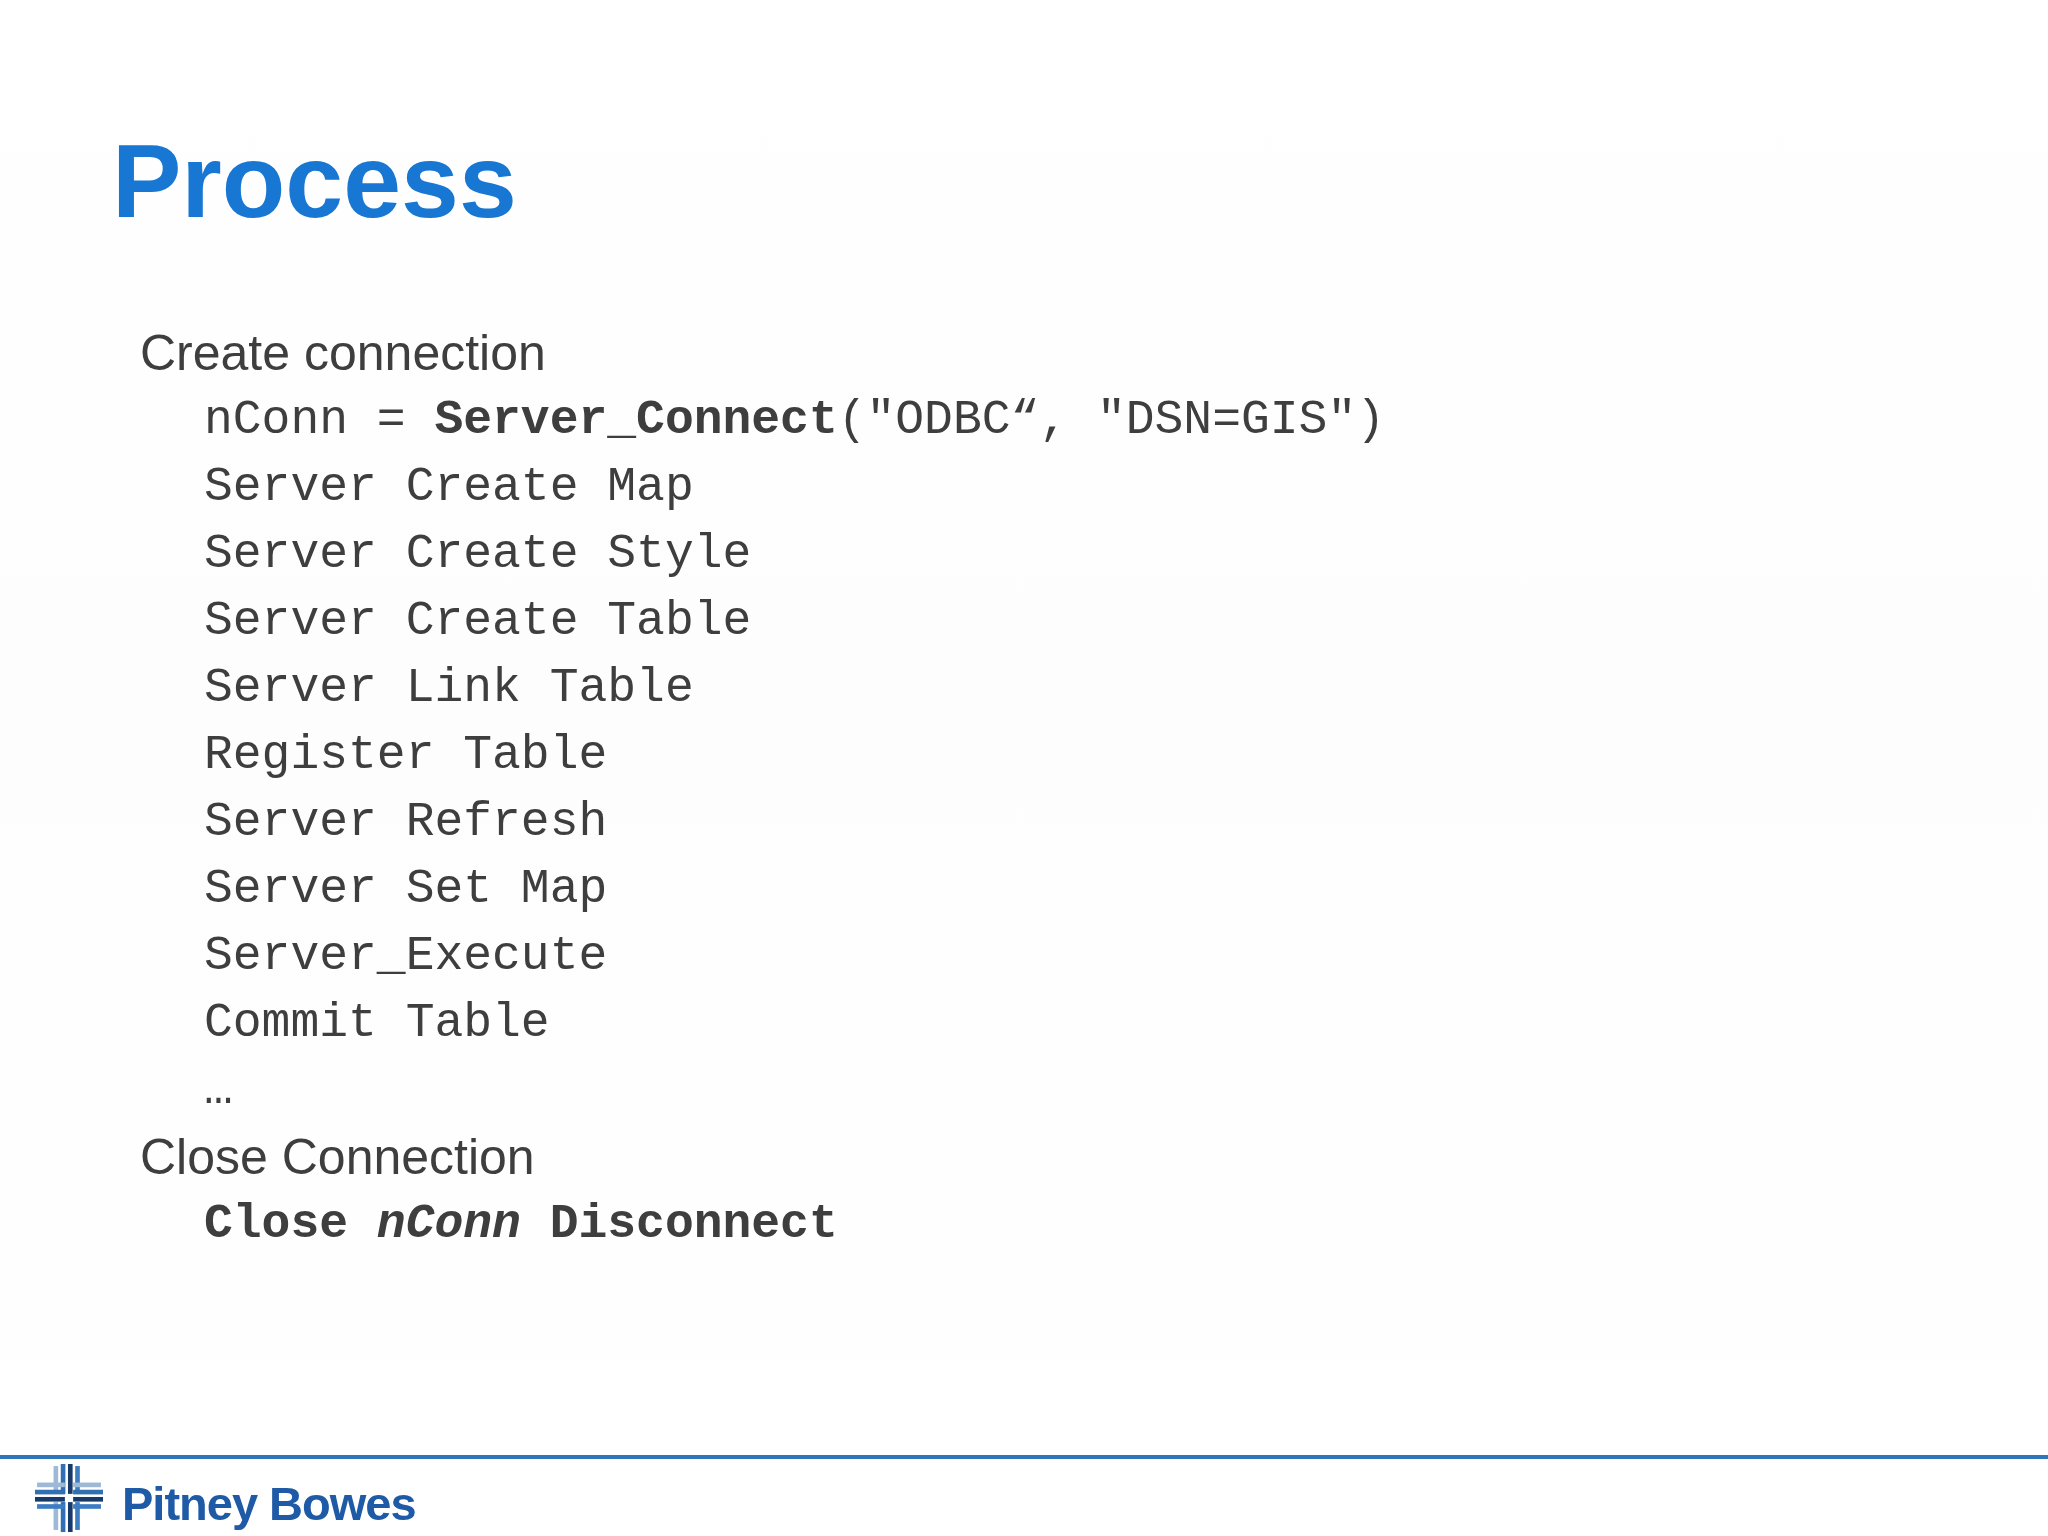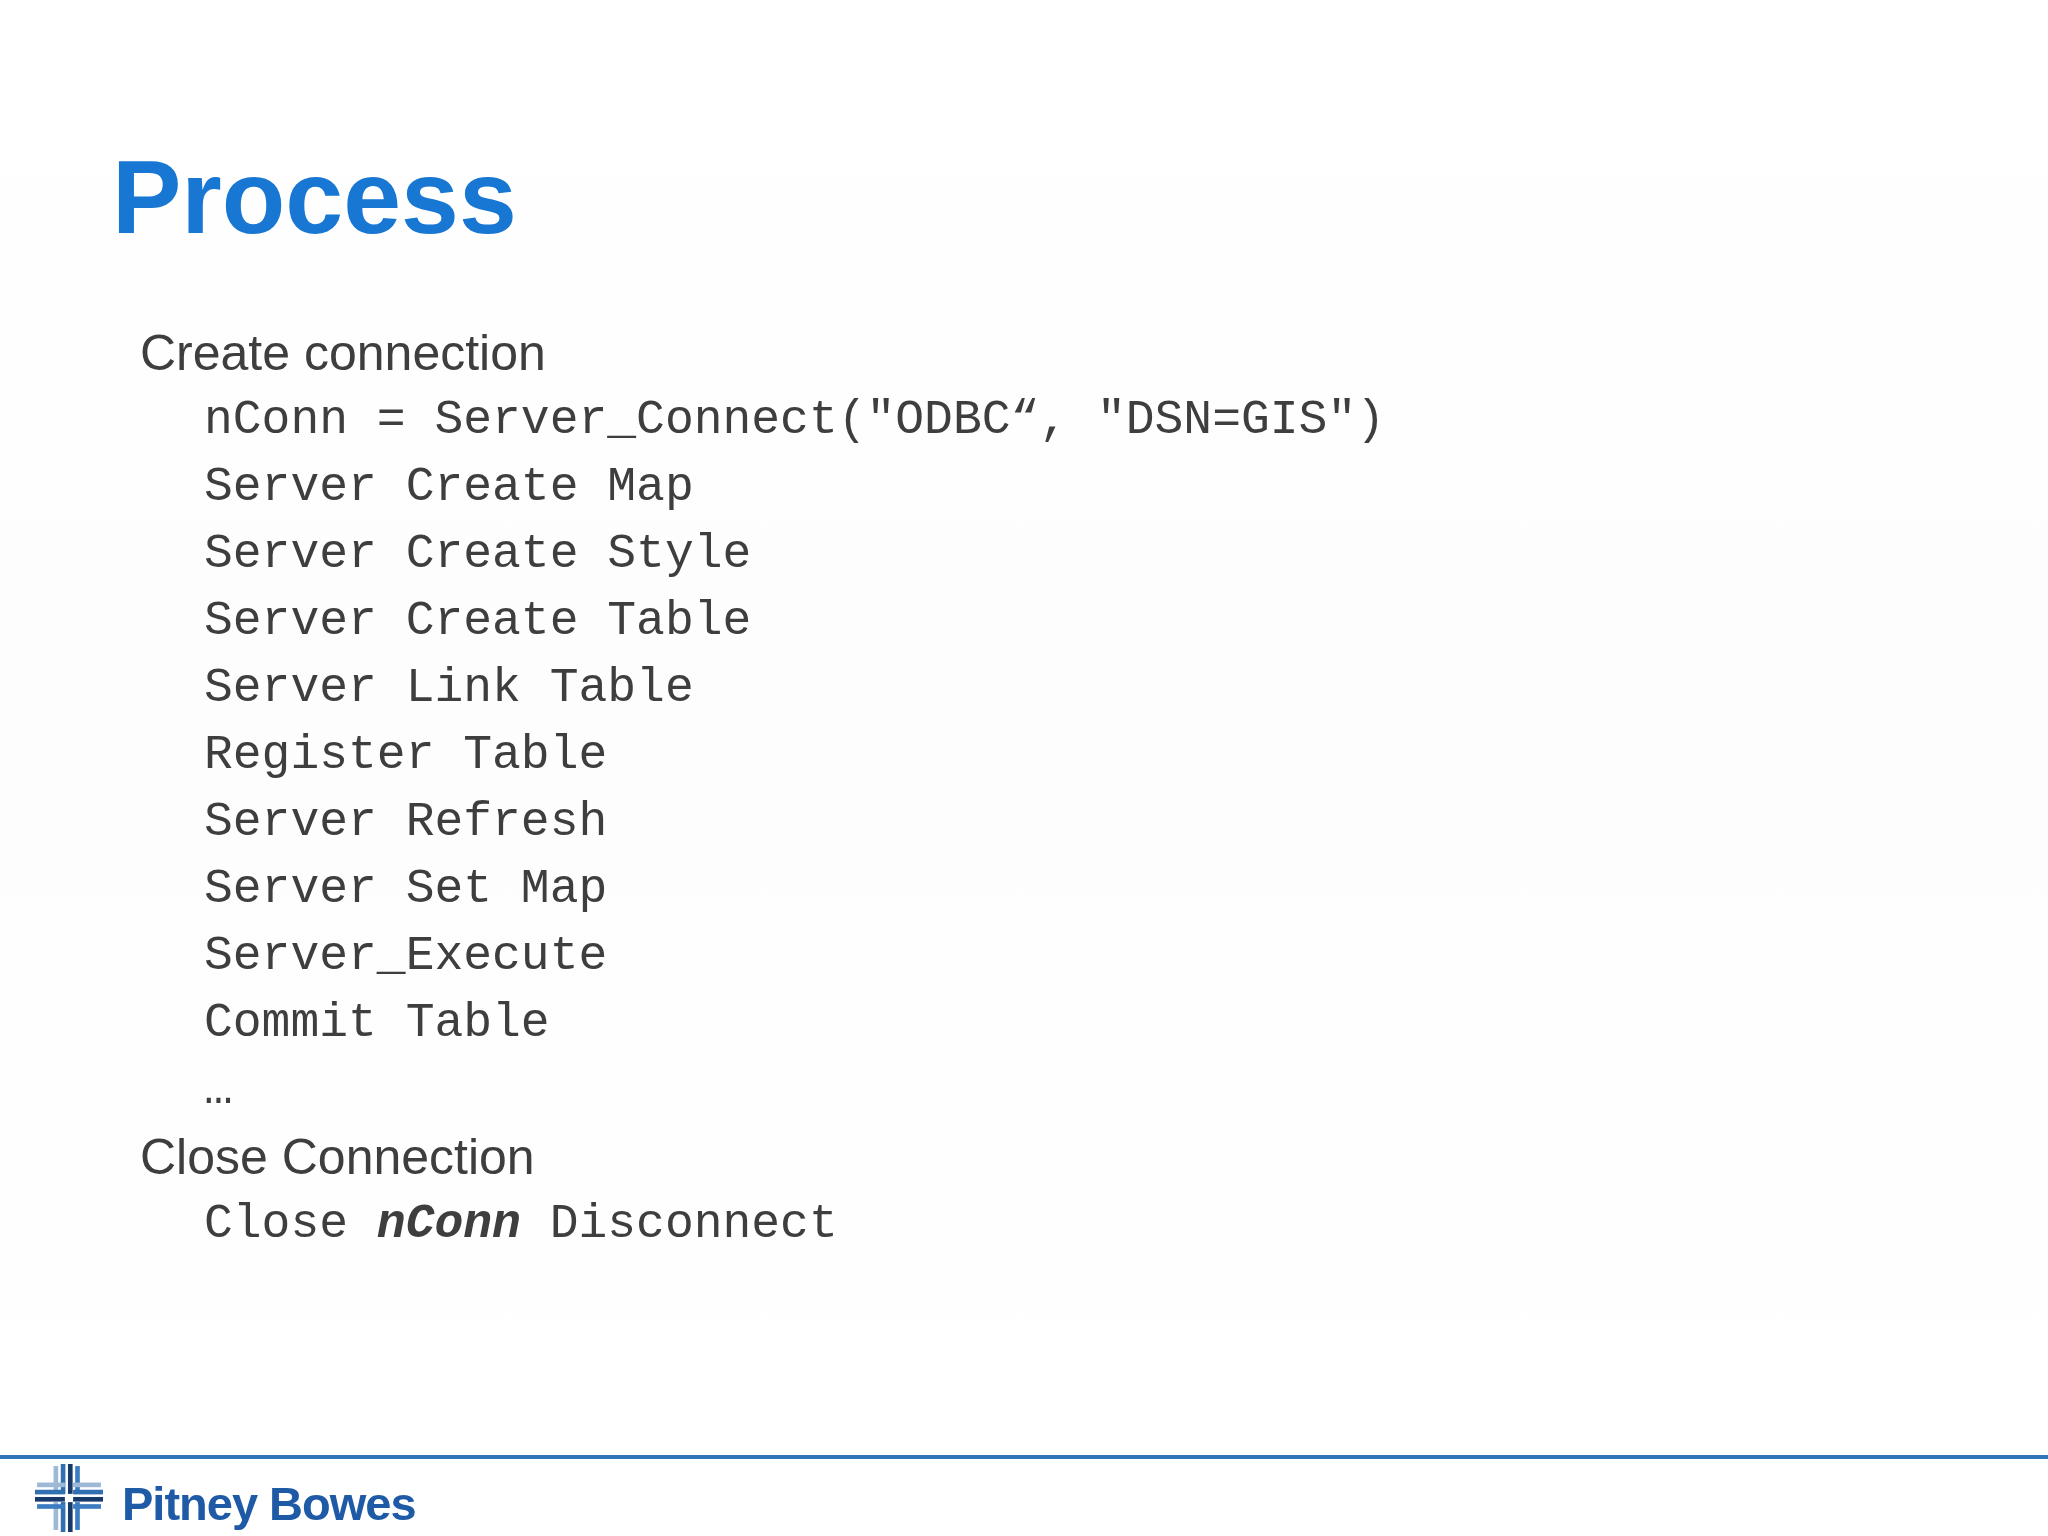--- a/index.html
+++ b/index.html
@@ -15,21 +15,21 @@
     font-family: "Liberation Sans", sans-serif;
   }
   .slide {
     position: absolute;
     inset: 0;
     background: linear-gradient(180deg, #ffffff 0%, #fdfdfd 45%, #ffffff 100%);
   }
   .slide-title {
     position: absolute;
     left: 112px;
-    top: 138px;
+    top: 122px;
     font-size: 104px;
     font-weight: 700;
     color: var(--color-title, #1877d2);
     letter-spacing: 0;
   }
   .content {
     position: absolute;
     left: 104px;
     top: 320px;
   }
@@ -42,21 +42,21 @@
   .sans {
     font-family: "Liberation Sans", sans-serif;
     font-size: 50px;
     margin-left: 36px;
   }
   .mono {
     font-family: "Liberation Mono", "DejaVu Sans Mono", monospace;
     font-size: 48px;
     padding-left: 100px;
   }
-  .b { font-weight: 400; margin-top: 11px; }
+  .b { font-weight: 700; margin-top: 11px; }
   .i { font-style: italic; font-weight: bold; }
   .footer-divider {
     position: absolute;
     left: 0;
     top: 1455px;
     width: 2048px;
     height: 4px;
     background: var(--color-divider, #2e76b9);
   }
   .logo {

